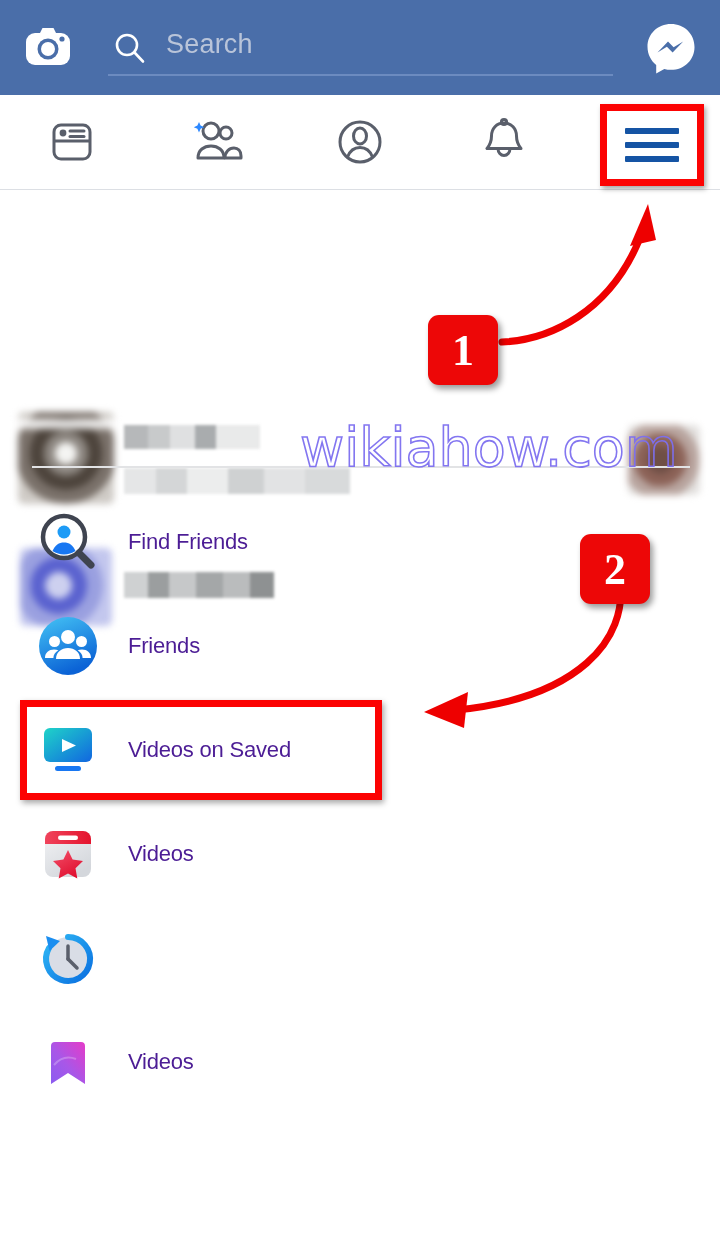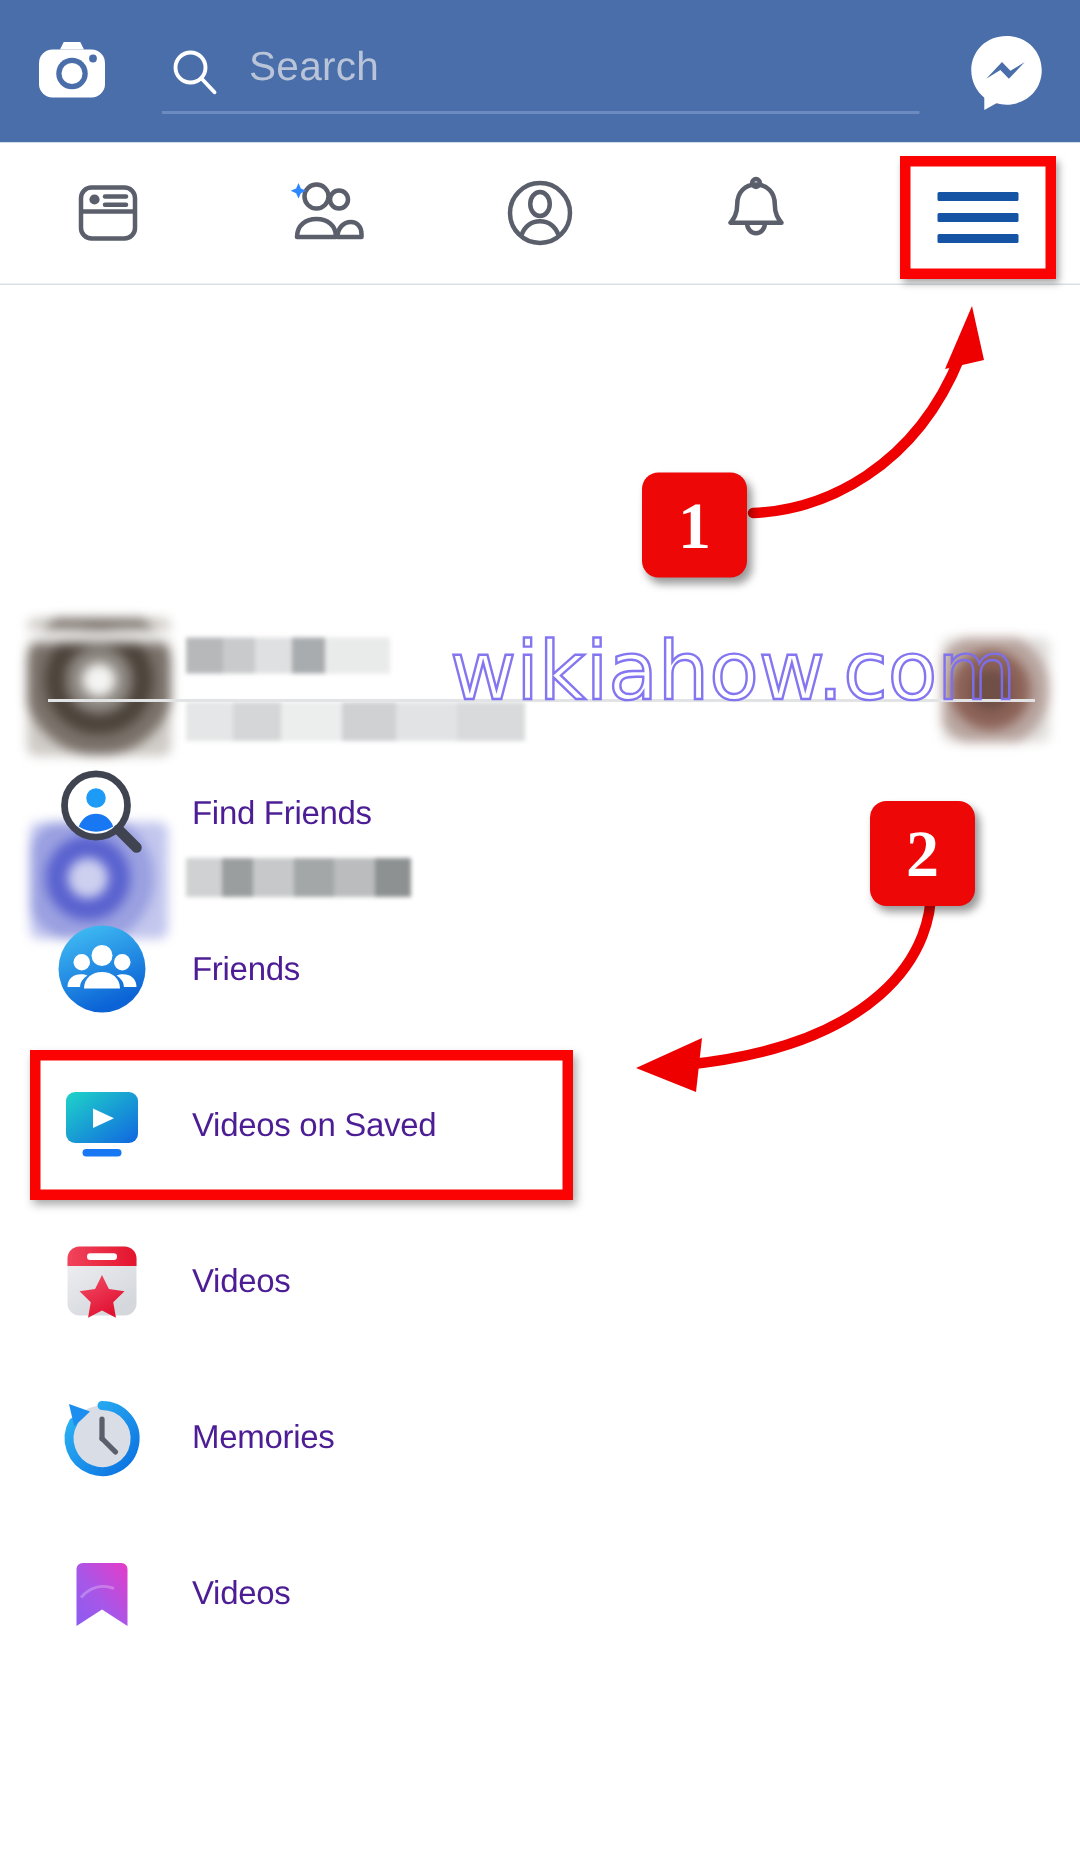--- a/index.html
+++ b/index.html
@@ -330,21 +330,20 @@
               <stop offset="1" stop-color="#0a6fe0"></stop>
             </linearGradient>
           </defs>
           <circle cx="30" cy="31" r="22" fill="#d9dde6"></circle>
           <path d="M30 9 a22 22 0 1 1 -19 11" fill="none" stroke="url(#grMem)" stroke-width="6" stroke-linecap="round"></path>
           <path d="M8 8 L22 13 L11.5 23 Z" fill="#1b8ef0"></path>
           <line x1="30" y1="31" x2="30" y2="18" stroke="#5a5f6b" stroke-width="3.5" stroke-linecap="round"></line>
           <line x1="30" y1="31" x2="39" y2="40" stroke="#5a5f6b" stroke-width="3.5" stroke-linecap="round"></line>
         </svg>
       </div>
-      <div class="menu-label">Memories</div>
     </div>
 
     <div class="menu-item">
       <div class="menu-icon">
         <svg width="60" height="60" viewBox="0 0 60 60">
           <defs>
             <linearGradient id="grSaved" x1="1" y1="0" x2="0" y2="1">
               <stop offset="0" stop-color="#e53bc8"></stop>
               <stop offset="0.55" stop-color="#a857e8"></stop>
               <stop offset="1" stop-color="#8b5cf0"></stop>

